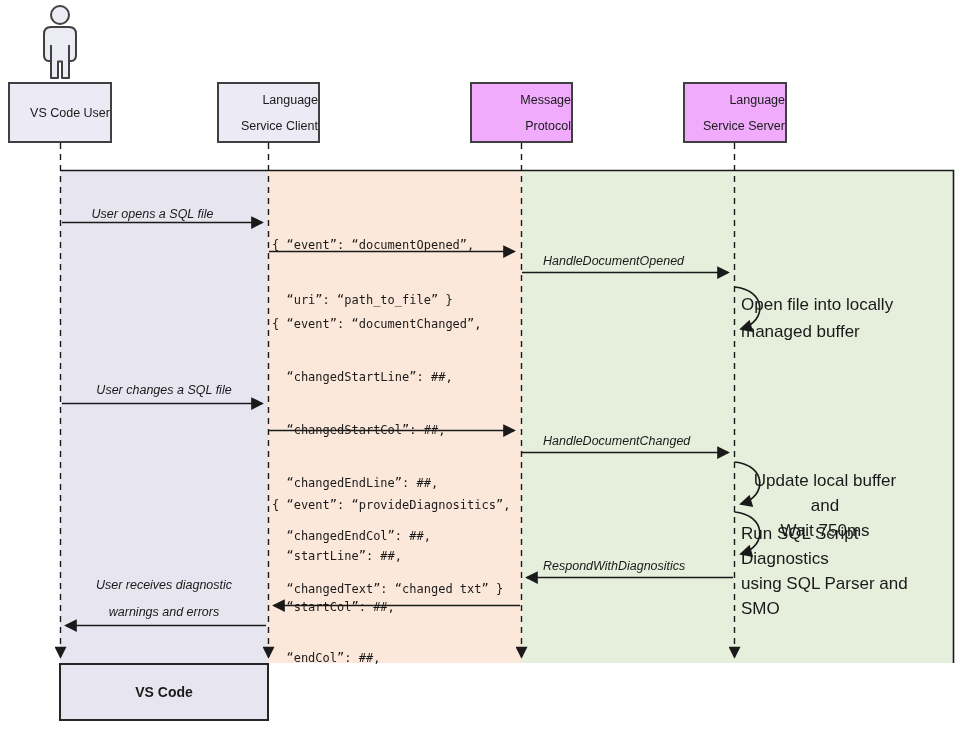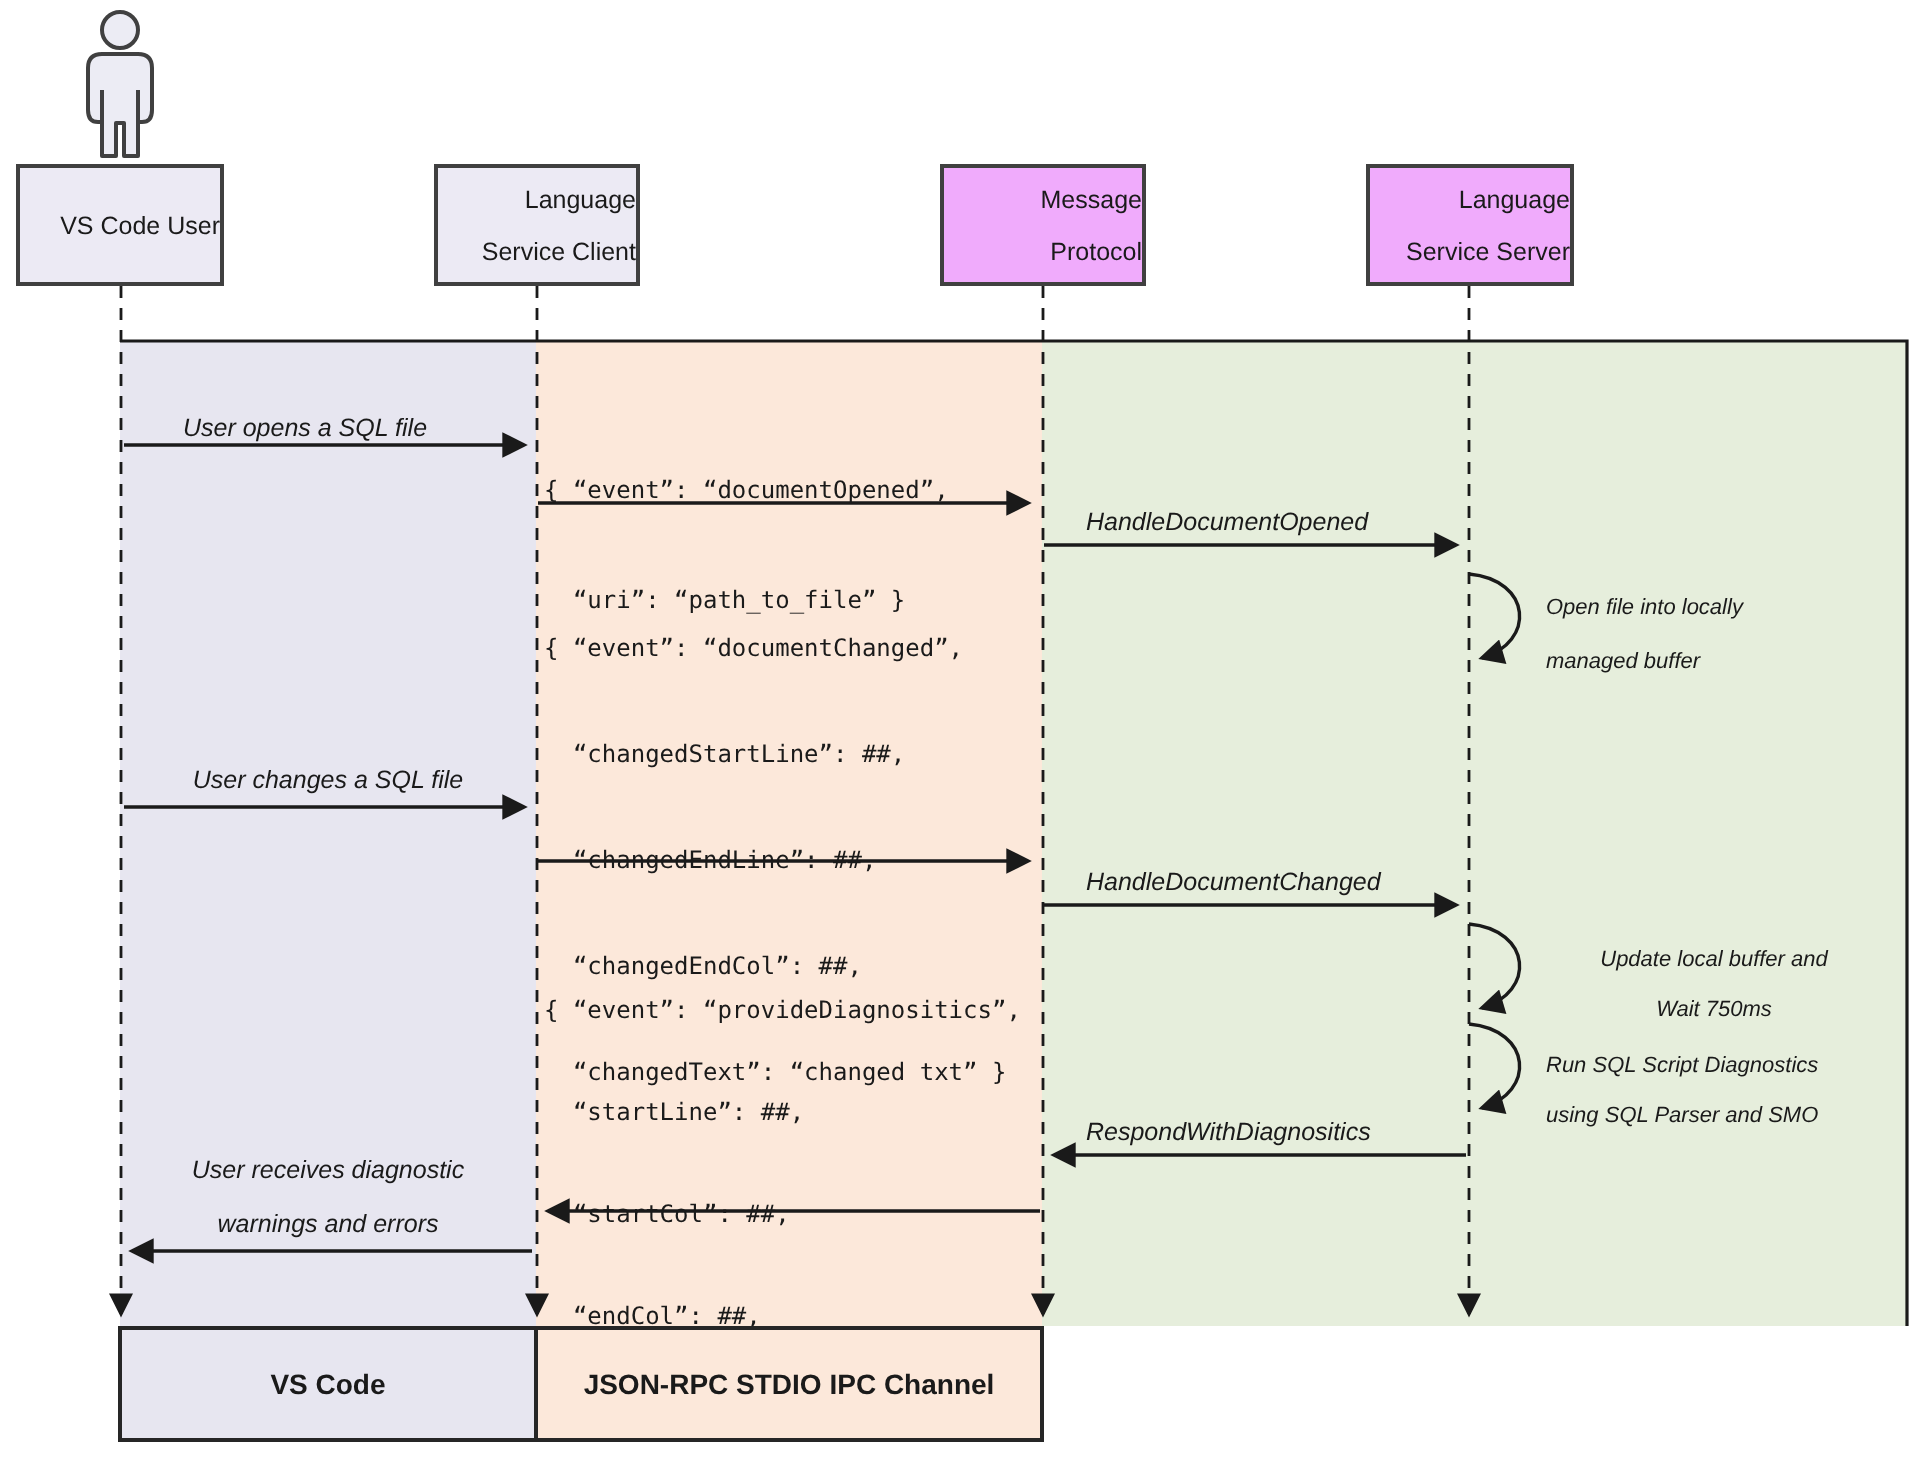--- a/index.html
+++ b/index.html
@@ -22,21 +22,21 @@
   .fbox.peach{background:#fce8da;}
   .fbox.green{background:#e6eedc;}
   .lbl{position:absolute;font-style:italic;font-size:12.5px;line-height:16px;white-space:nowrap;}
   .lbl.two{white-space:normal;}
   .mono{position:absolute;font-family:"DejaVu Sans Mono","Liberation Mono",monospace;
         font-size:12px;white-space:pre;}
   .mono div{height:0;}
   .p1 div{line-height:27px;height:27px;}
   .p2 div{line-height:25px;height:25px;}
   .p3 div{line-height:23px;height:23px;}
-  .looplbl{position:absolute;left:773px;width:168px;font-style:italic;font-size:11px;line-height:25px;}
+  .looplbl{position:absolute;left:741px;width:168px;font-size:17px;line-height:25px;}
   .looplbl.l1{line-height:27px;}
   .looplbl.center{text-align:center;}
 </style>
 </head>
 <body>
 
 <div id="app">
 
   <div class="band lavender"></div>
   <div class="band peach"></div>
@@ -130,32 +130,30 @@
     <div>using SQL Parser and SMO</div>
   </div>
 
   <div class="mono p1" style="left:272px;top:204px;">
     <div>{ “event”: “documentOpened”,</div>
     <div>  “uri”: “path_to_file” }</div>
   </div>
   <div class="mono p2" style="left:272px;top:284px;">
     <div>{ “event”: “documentChanged”,</div>
     <div>  “changedStartLine”: ##,</div>
+    <div>  “changedStartCol”: ##,</div>
     <div>  “changedEndLine”: ##,</div>
     <div>  “changedEndCol”: ##,</div>
     <div>  “changedText”: “changed txt” }</div>
   </div>
   <div class="mono p3" style="left:272px;top:466px;">
     <div>{ “event”: “provideDiagnositics”,</div>
     <div>  “startLine”: ##,</div>
     <div>  “startCol”: ##,</div>
     <div>  “endCol”: ##,</div>
     
   </div>
 
   <div class="fbox lavender" style="left:59px;width:210px;">
     <span>VS Code</span>
   </div>
-  <div class="fbox peach" style="left:267px;width:255px;">
-    <span>JSON-RPC STDIO IPC Channel</span>
-  </div>
 
 </div>
 
 </body></html>

